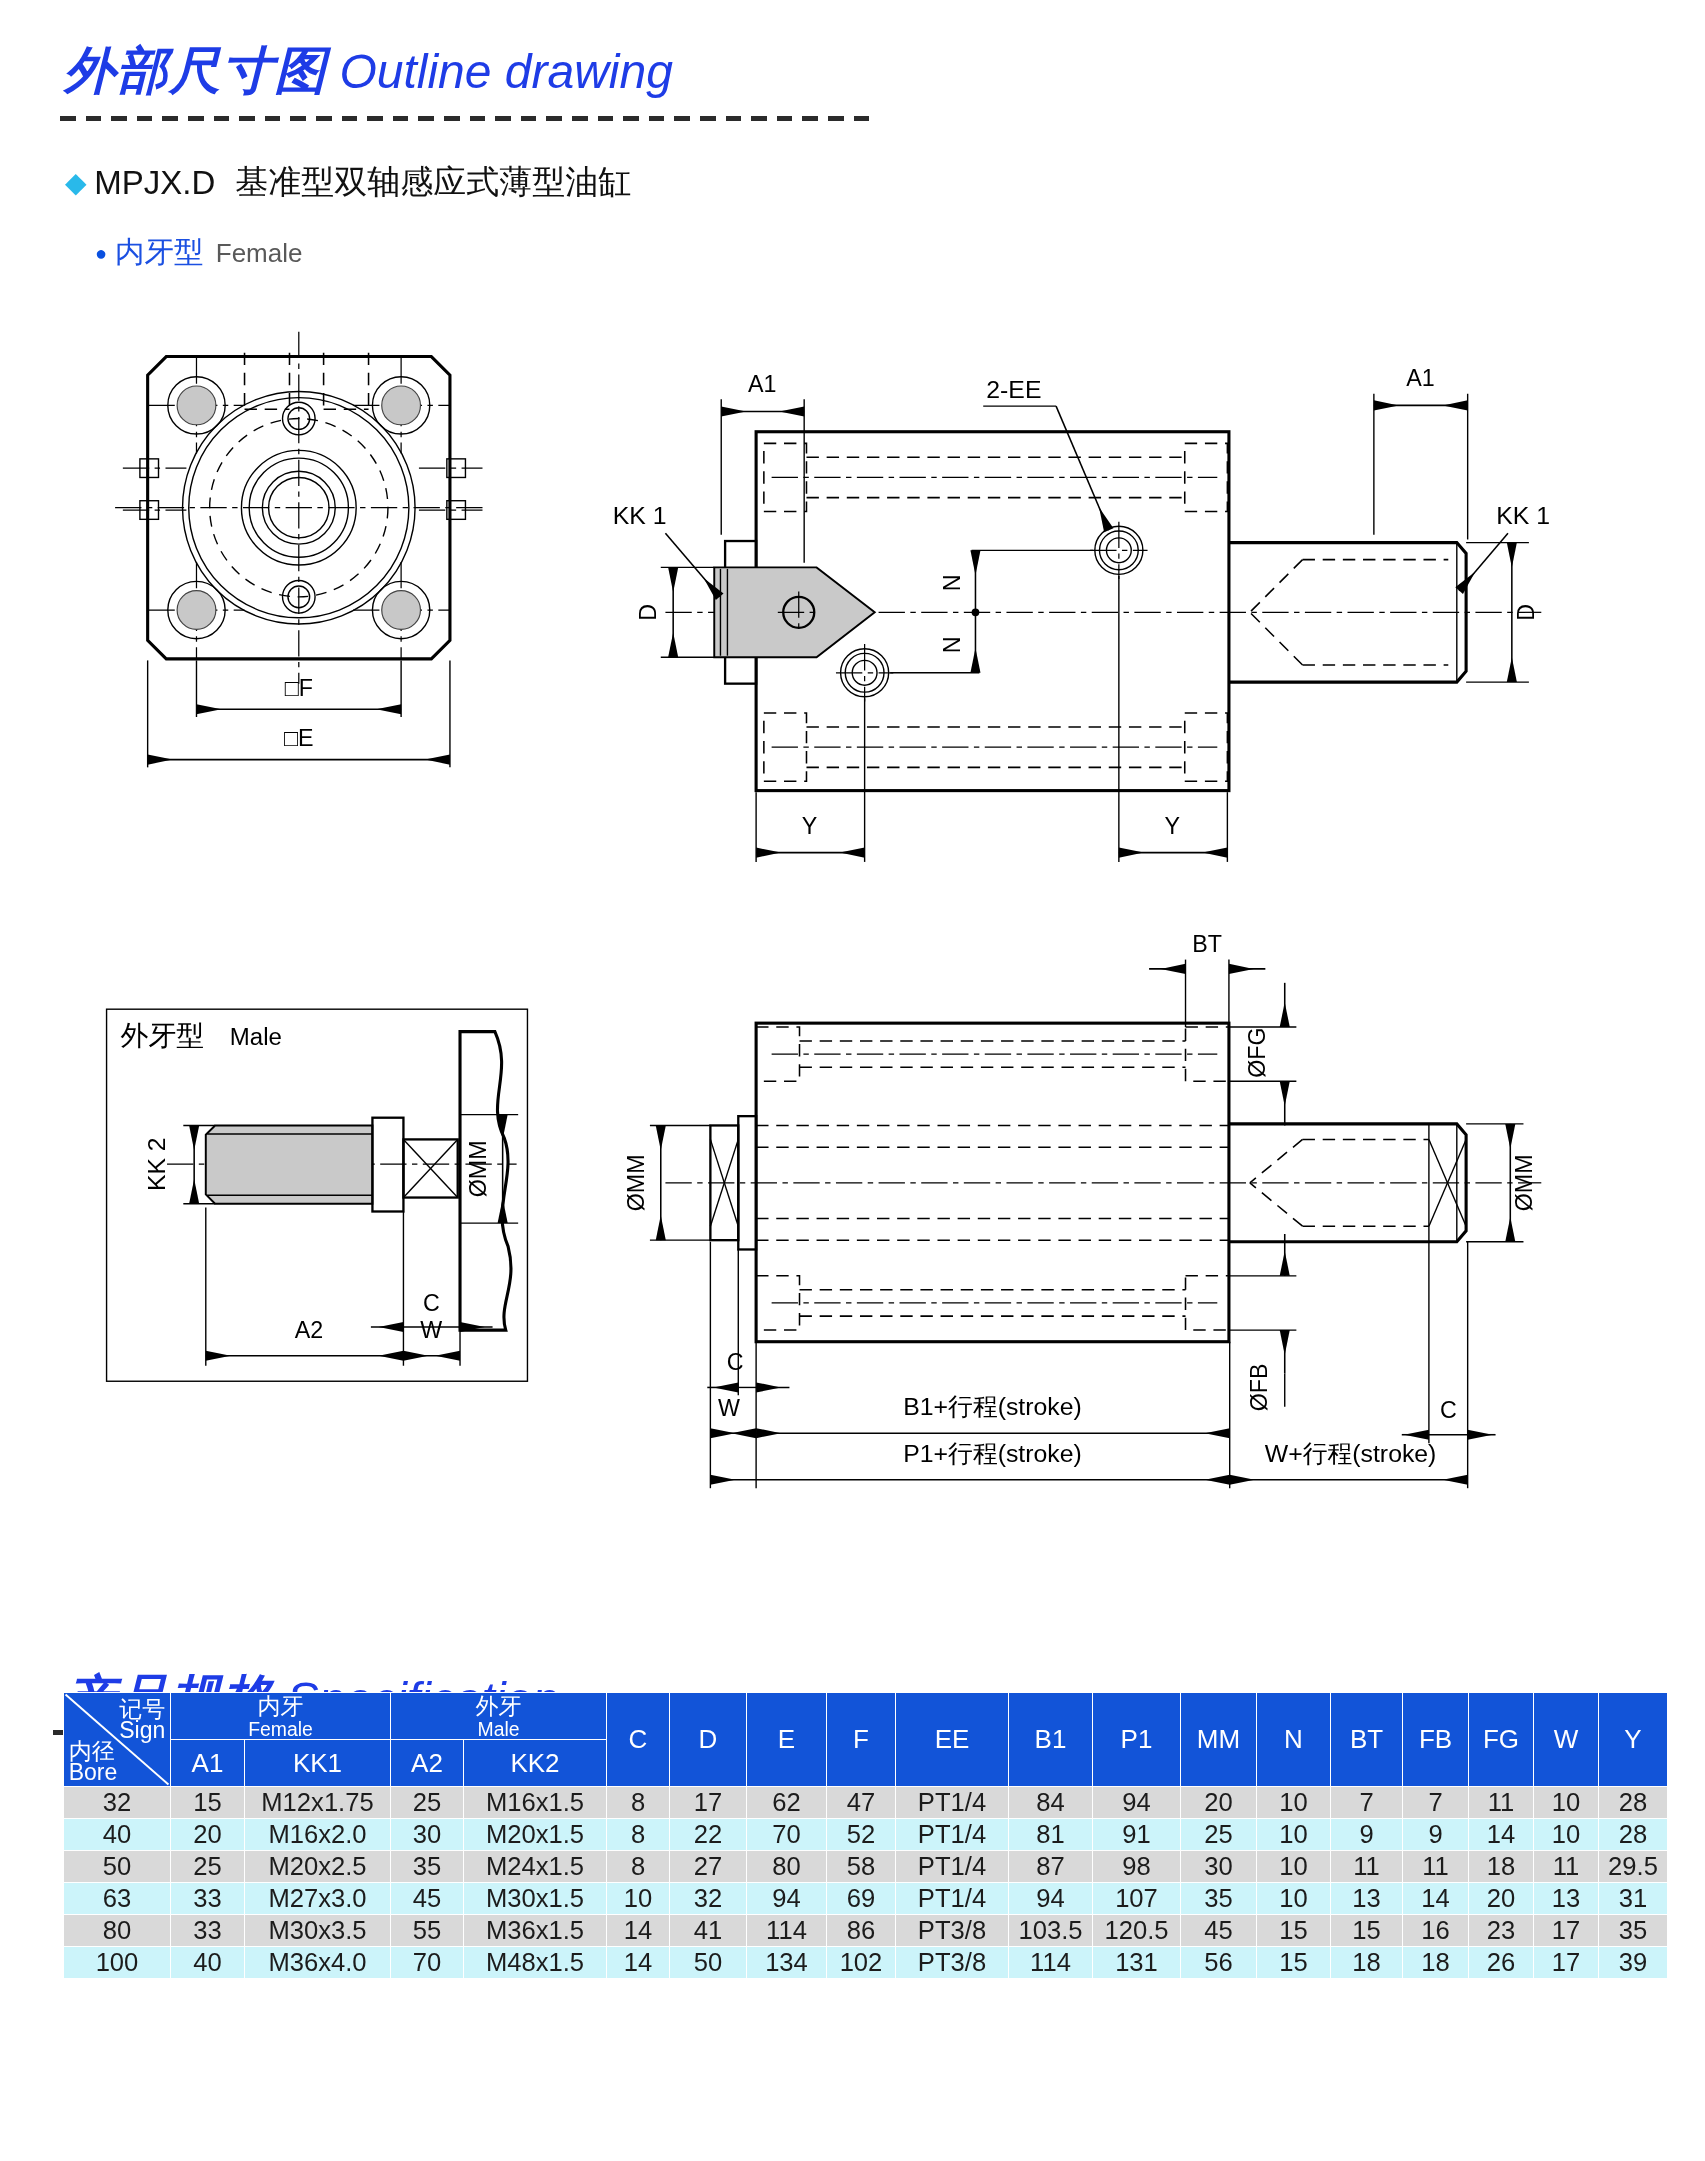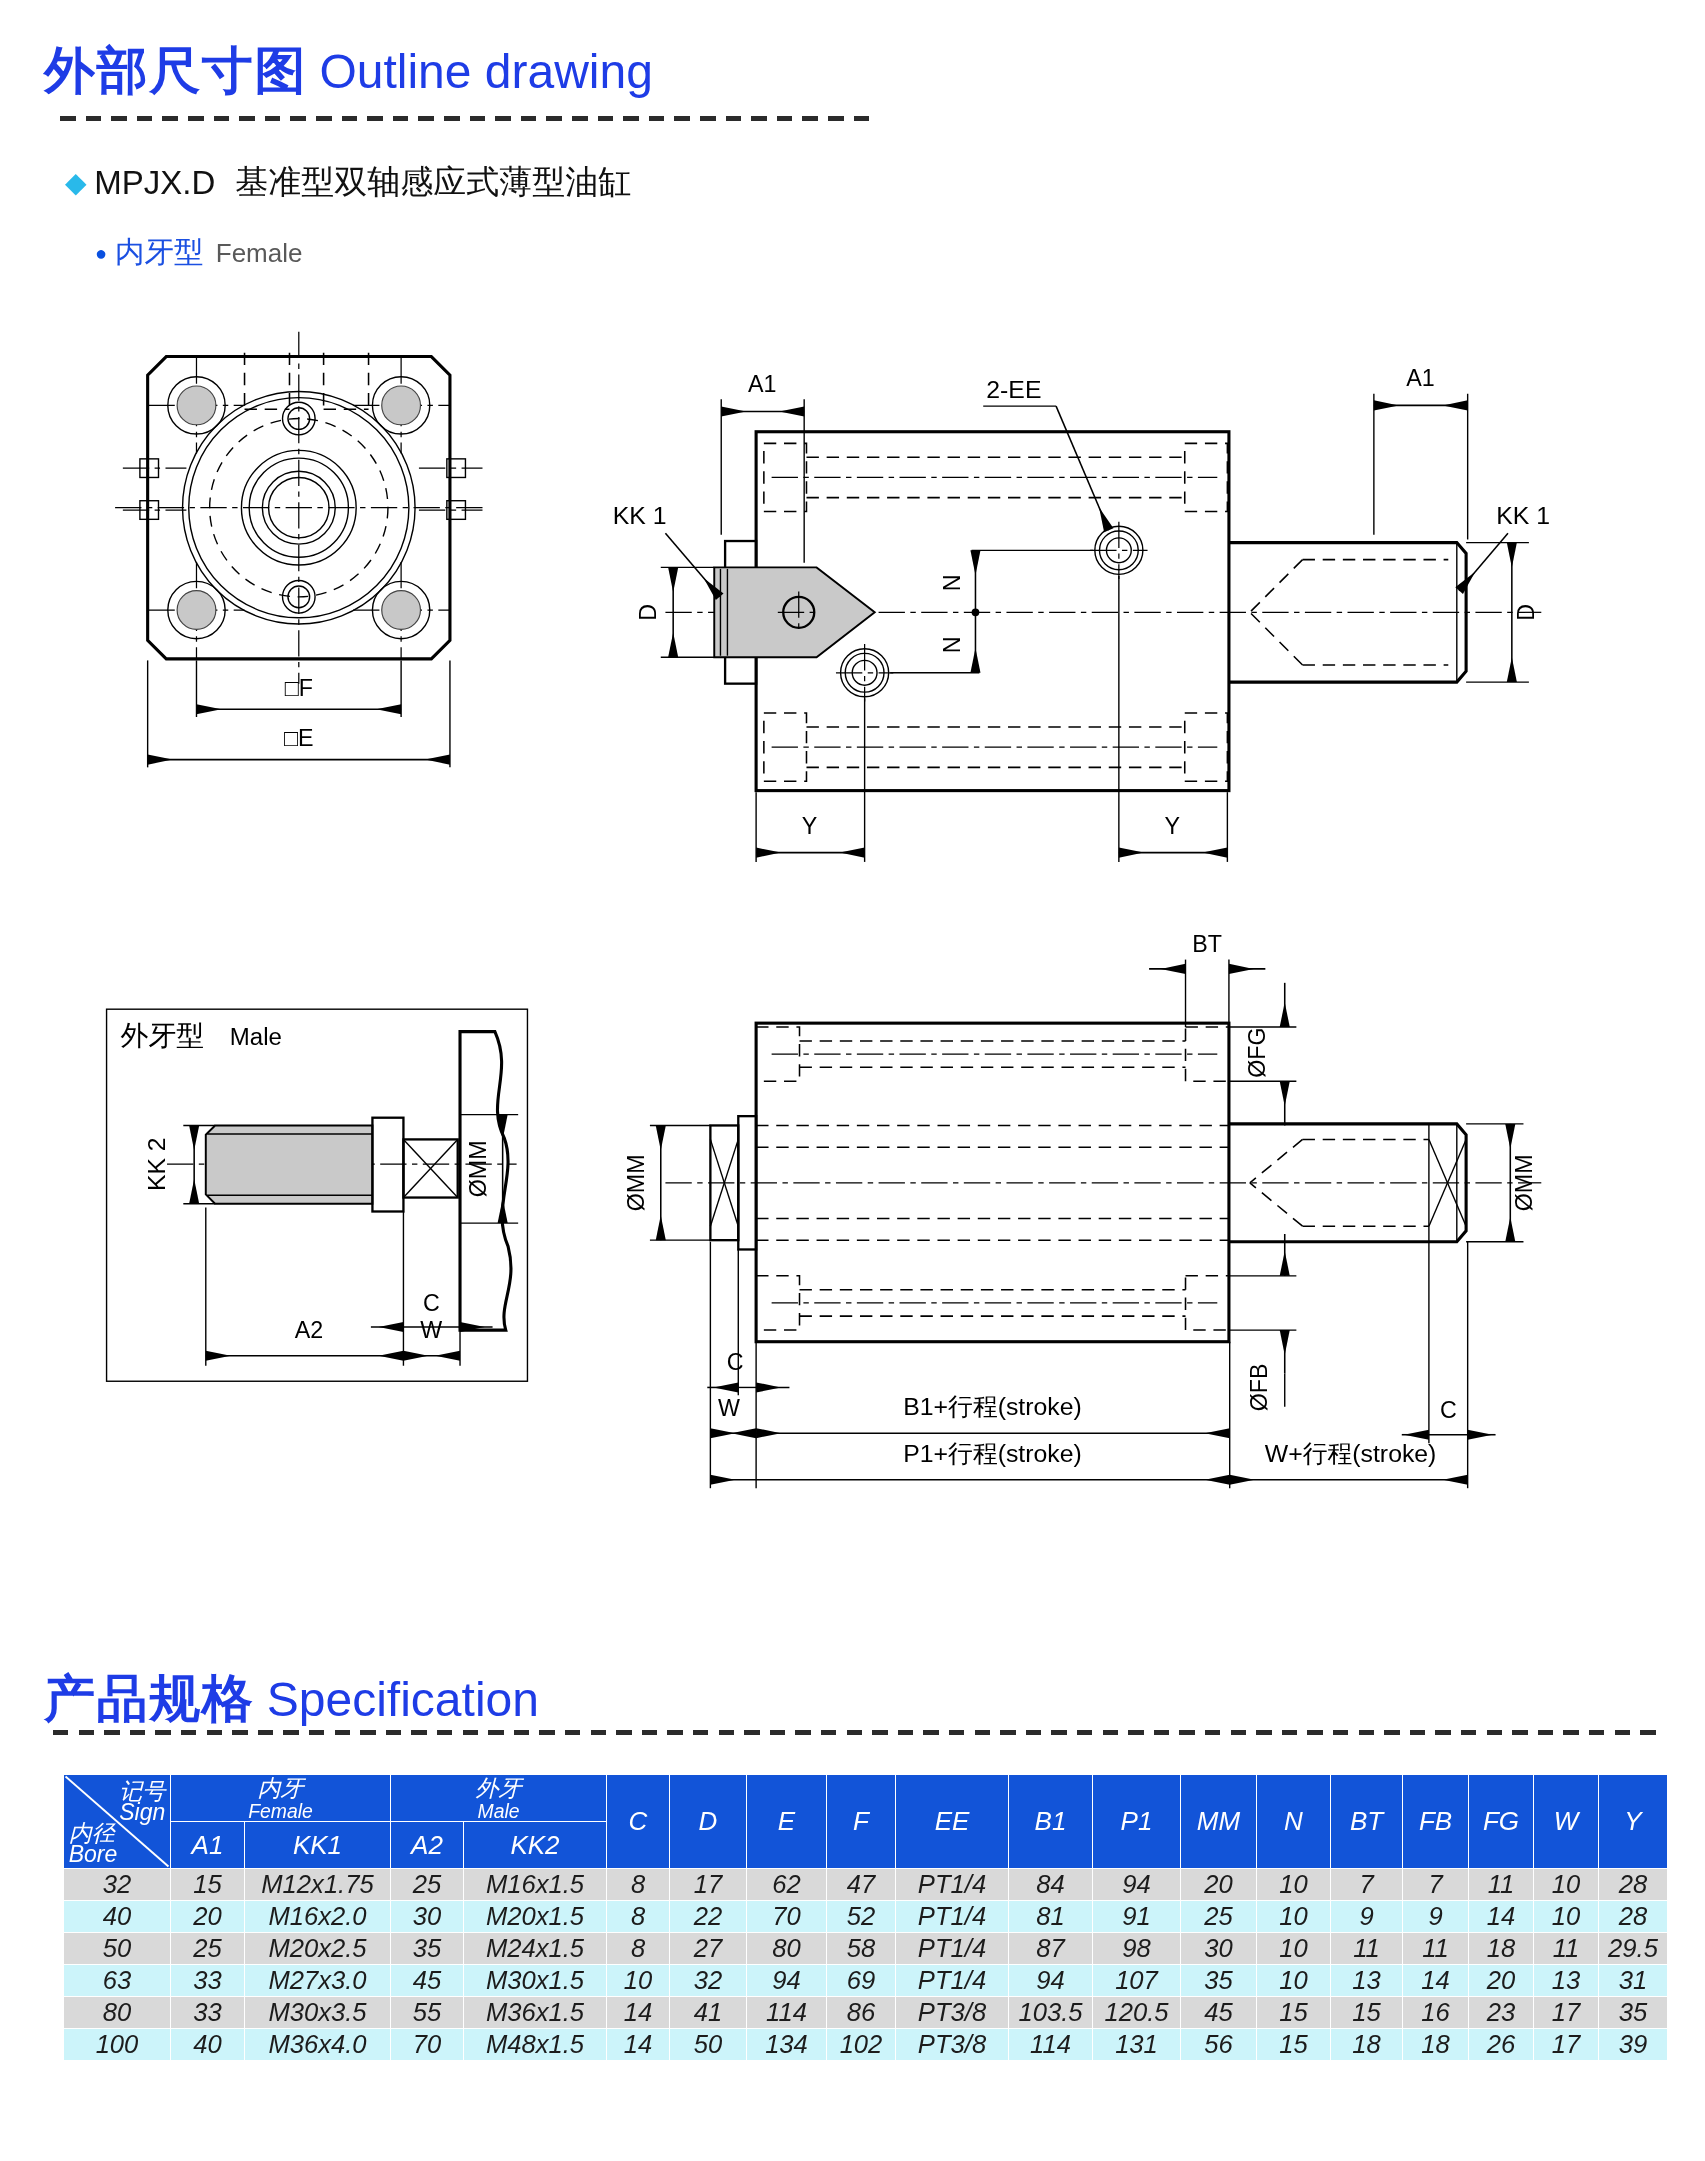--- a/index.html
+++ b/index.html
@@ -3,21 +3,21 @@
 <meta charset="utf-8">
 <style>
   html,body{margin:0;padding:0;background:#fff;}
   :root{
     --blue:#1e3ce6; --hdr:#1254d8; --gray:#d9d9d9; --cyan:#ccf4fa;
     --txtgray:#595959; --cyanbul:#29b9ea;
   }
   #page{position:relative;width:1706px;height:2161px;background:#fff;overflow:hidden;
         font-family:"Liberation Sans","DejaVu Sans",sans-serif;}
   
-  .sec-title{position:absolute;left:44px;white-space:nowrap;color:var(--blue);}
+  .sec-title{position:absolute;left:64px;white-space:nowrap;color:var(--blue);font-style:italic;}
   .sec-title .zh{font-size:51px;font-weight:700;letter-spacing:1.6px;}
   .sec-title .en{font-size:48px;font-weight:500;margin-left:12.4px;}
   .dash-rule{position:absolute;height:4.7px;
      background:repeating-linear-gradient(90deg,#2b2b2b 0 15.5px,transparent 15.5px 25.6px);}
   
   .prod-line{position:absolute;left:65px;top:160px;display:flex;align-items:center;white-space:nowrap;}
   .prod-line .diamond{color:var(--cyanbul);font-size:28px;margin-right:7.8px;}
   .prod-line .model{font-size:33px;color:#111;font-weight:500;}
   .prod-line .zh{font-size:33px;color:#111;font-weight:500;margin-left:20px;}
   .prod-line .en{font-size:29.5px;color:var(--txtgray);margin-left:17px;}
@@ -30,21 +30,21 @@
   #draw text{font-family:"Liberation Sans","DejaVu Sans",sans-serif;font-size:30px;fill:#000;}
   #draw text.big{font-size:32px;}
   .o4{stroke:#000;stroke-width:4;fill:none;}
   .o3{stroke:#000;stroke-width:3;fill:none;}
   .t{stroke:#000;stroke-width:1.8;fill:none;}
   .h{stroke:#000;stroke-width:2;fill:none;stroke-dasharray:16 10;}
   .c{stroke:#000;stroke-width:1.6;fill:none;stroke-dasharray:34 7 7 7;}
   .d{stroke:#000;stroke-width:2;fill:none;}
   .grayfill{fill:#c9c9c9;stroke:#000;stroke-width:2.5;}
   
-  #spec-table-wrap{position:absolute;left:63px;top:1774px;font-style:italic;}
+  #spec-table-wrap{position:absolute;left:63px;top:1692px;}
   table{border-collapse:collapse;table-layout:fixed;}
   th,td{border:1.6px solid #fff;text-align:center;vertical-align:middle;padding:0;overflow:hidden;}
   thead th{background:var(--hdr);color:#fff;font-weight:400;font-size:26px;}
   thead .gzh{font-size:23px;line-height:25px;}
   thead .gen{font-size:19.4px;line-height:20px;}
   tbody tr{height:32px;}
   tbody td{font-size:25.6px;color:#1c1c1c;}
   tr.gr td{background:var(--gray);}
   tr.cy td{background:var(--cyan);}
   th.corner{position:relative;}

